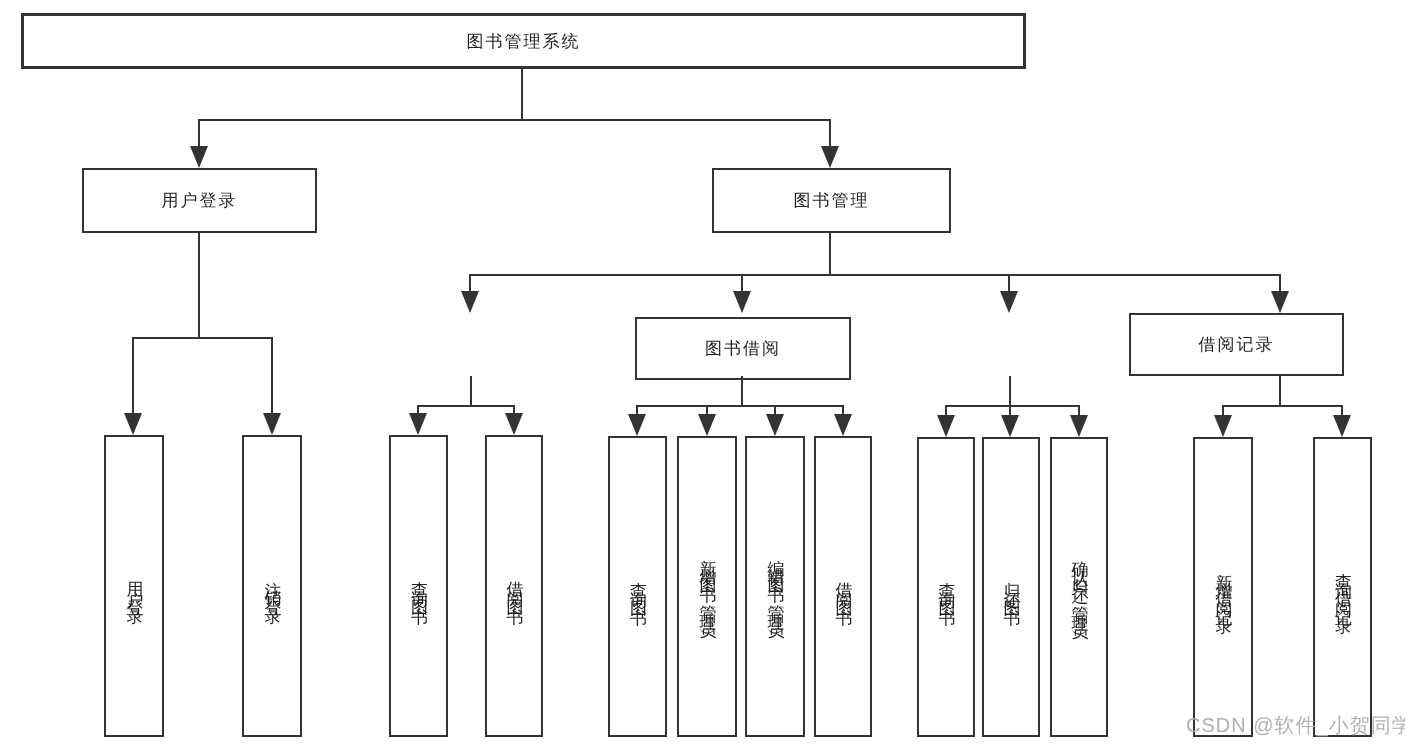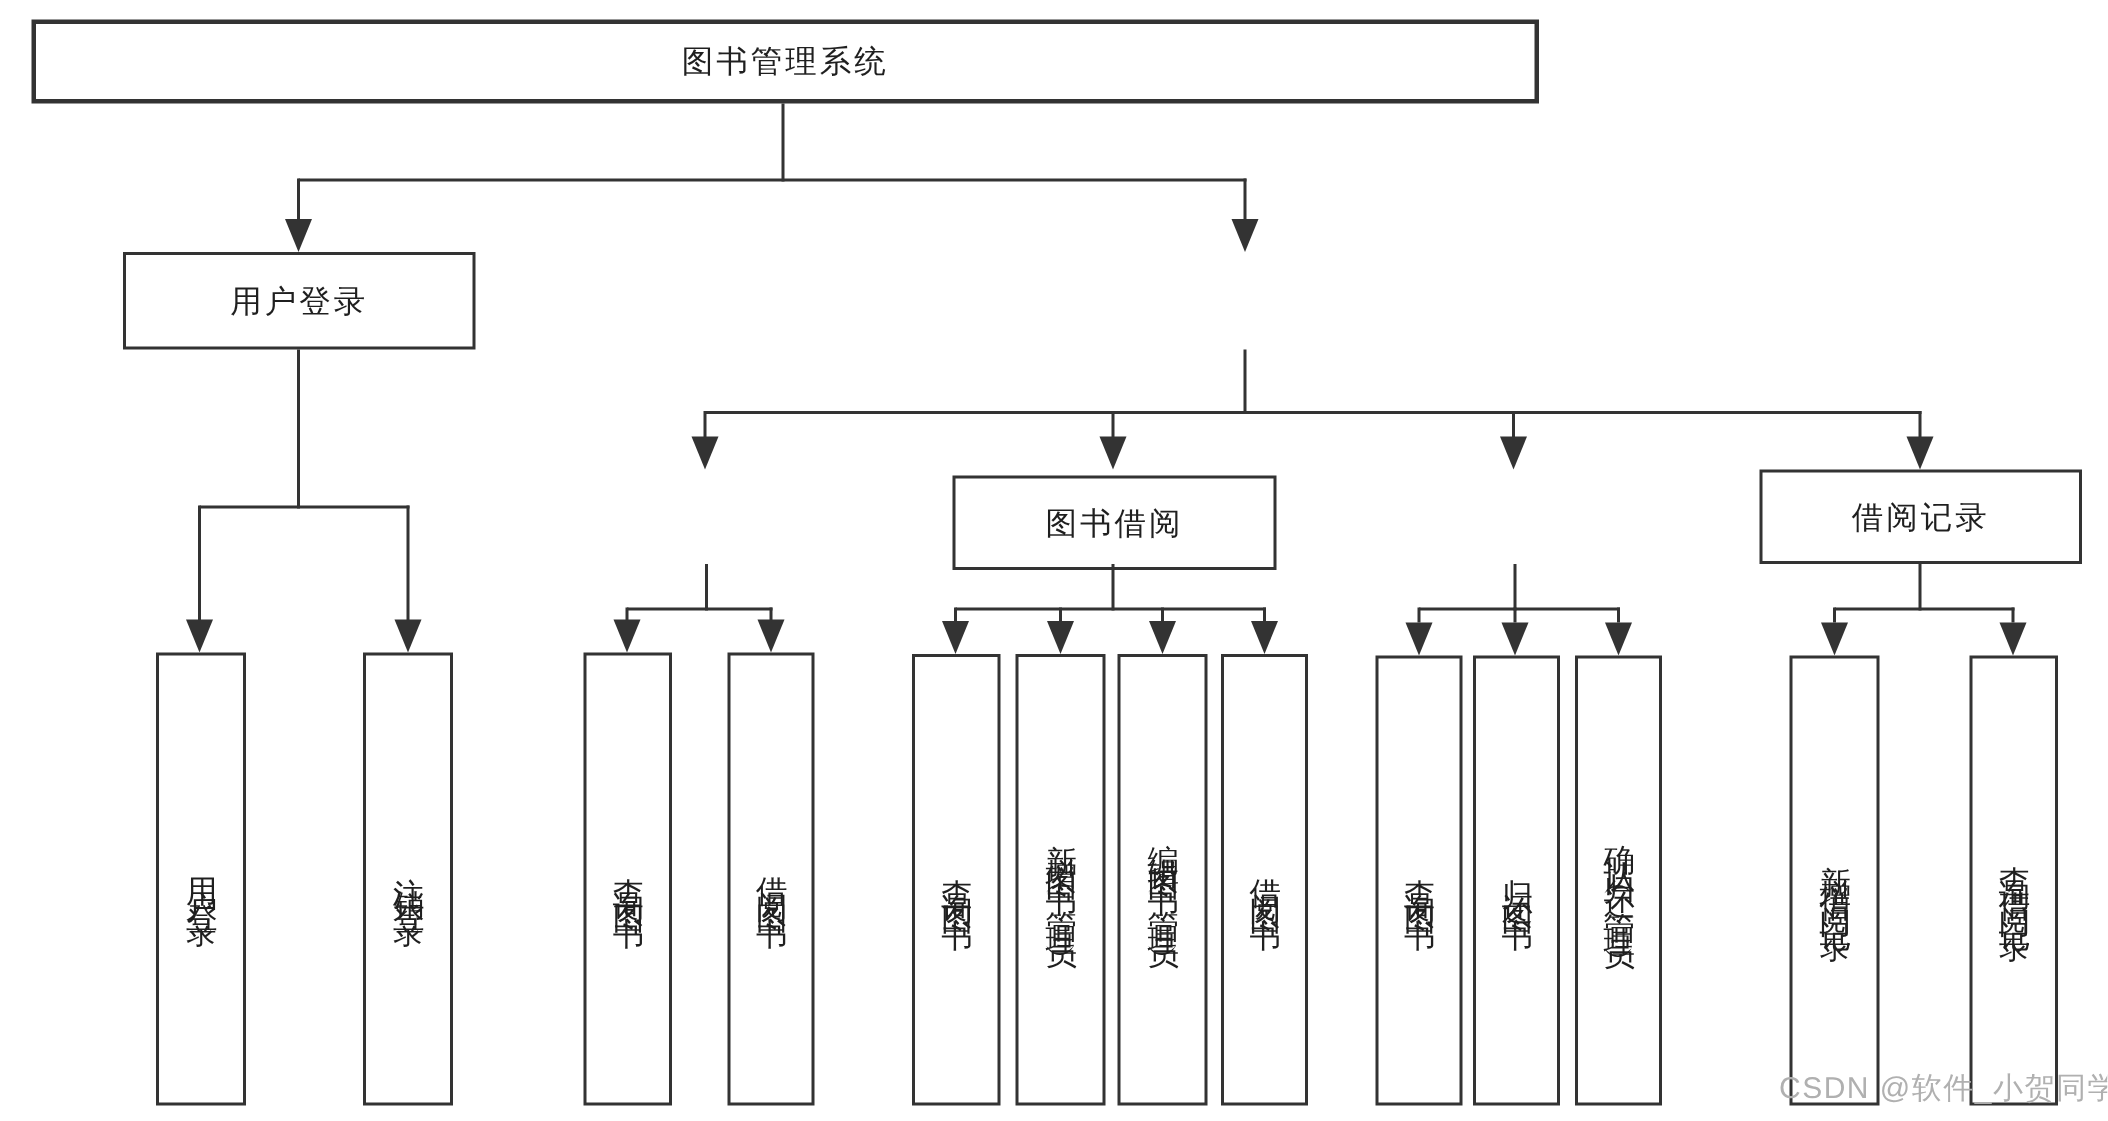--- a/index.html
+++ b/index.html
@@ -1,41 +1,42 @@
 <!DOCTYPE html>
 <html style="--line: #333333; --text: #1f1f1f; --watermark: #b0b0b0; --background: #ffffff;"><head>
 <meta charset="utf-8">
 <style>
   html,body{margin:0;padding:0;background:#fff;}
   body{font-family:"Liberation Sans","DejaVu Sans",sans-serif;}
   .canvas{position:relative;width:1405px;height:747px;background:var(--background,#fff);overflow:hidden;}
   .box{position:absolute;box-sizing:border-box;background:#fff;border:2px solid var(--line,#333);
        display:flex;align-items:center;justify-content:center;
-       font-size:21px;color:var(--text,#1f1f1f);letter-spacing:2px;}
+       font-size:17px;color:var(--text,#1f1f1f);letter-spacing:2px;font-family:Liberation Mono, monospace;}
   .box.root{border-width:3px;}
   .vtext{writing-mode:vertical-rl;text-orientation:mixed;letter-spacing:9px;line-height:1.0;}
   .hline{position:absolute;height:2px;background:var(--line,#333);}
   .vline{position:absolute;width:2px;background:var(--line,#333);}
   .arrow{position:absolute;width:0;height:0;
          border-left:9px solid transparent;border-right:9px solid transparent;
          border-top:22px solid var(--line,#333);}
   .watermark{position:absolute;font-size:20px;color:var(--watermark,#b0b0b0);
              letter-spacing:1px;white-space:nowrap;z-index:10;}
 </style>
 </head>
 <body>
 
 <div class="canvas">
 
   <div class="box root" style="left:21px;top:13px;width:1005px;height:56px;">图书管理系统</div>
 
   <div class="box" style="left:82px;top:168px;width:235px;height:65px;">用户登录</div>
+  <div class="box" style="left:712px;top:168px;width:239px;height:65px;">图书管理</div>
 
   <div class="box" style="left:635px;top:317px;width:216px;height:63px;">图书借阅</div>
-  <div class="box" style="left:1173px;top:313px;width:215px;height:63px;">借阅记录</div>
+  <div class="box" style="left:1129px;top:313px;width:215px;height:63px;">借阅记录</div>
 
   <div class="box vtext" style="left:104px;top:435px;width:60px;height:302px;">用户登录</div>
   <div class="box vtext" style="left:242px;top:435px;width:60px;height:302px;">注销登录</div>
 
   <div class="box vtext" style="left:389px;top:435px;width:59px;height:302px;">查询图书</div>
   <div class="box vtext" style="left:485px;top:435px;width:58px;height:302px;">借阅图书</div>
 
   <div class="box vtext" style="left:608px;top:436px;width:59px;height:301px;">查询图书</div>
   <div class="box vtext" style="left:677px;top:436px;width:60px;height:301px;">新增图书（管理员）</div>
   <div class="box vtext" style="left:745px;top:436px;width:60px;height:301px;">编辑图书（管理员）</div>

